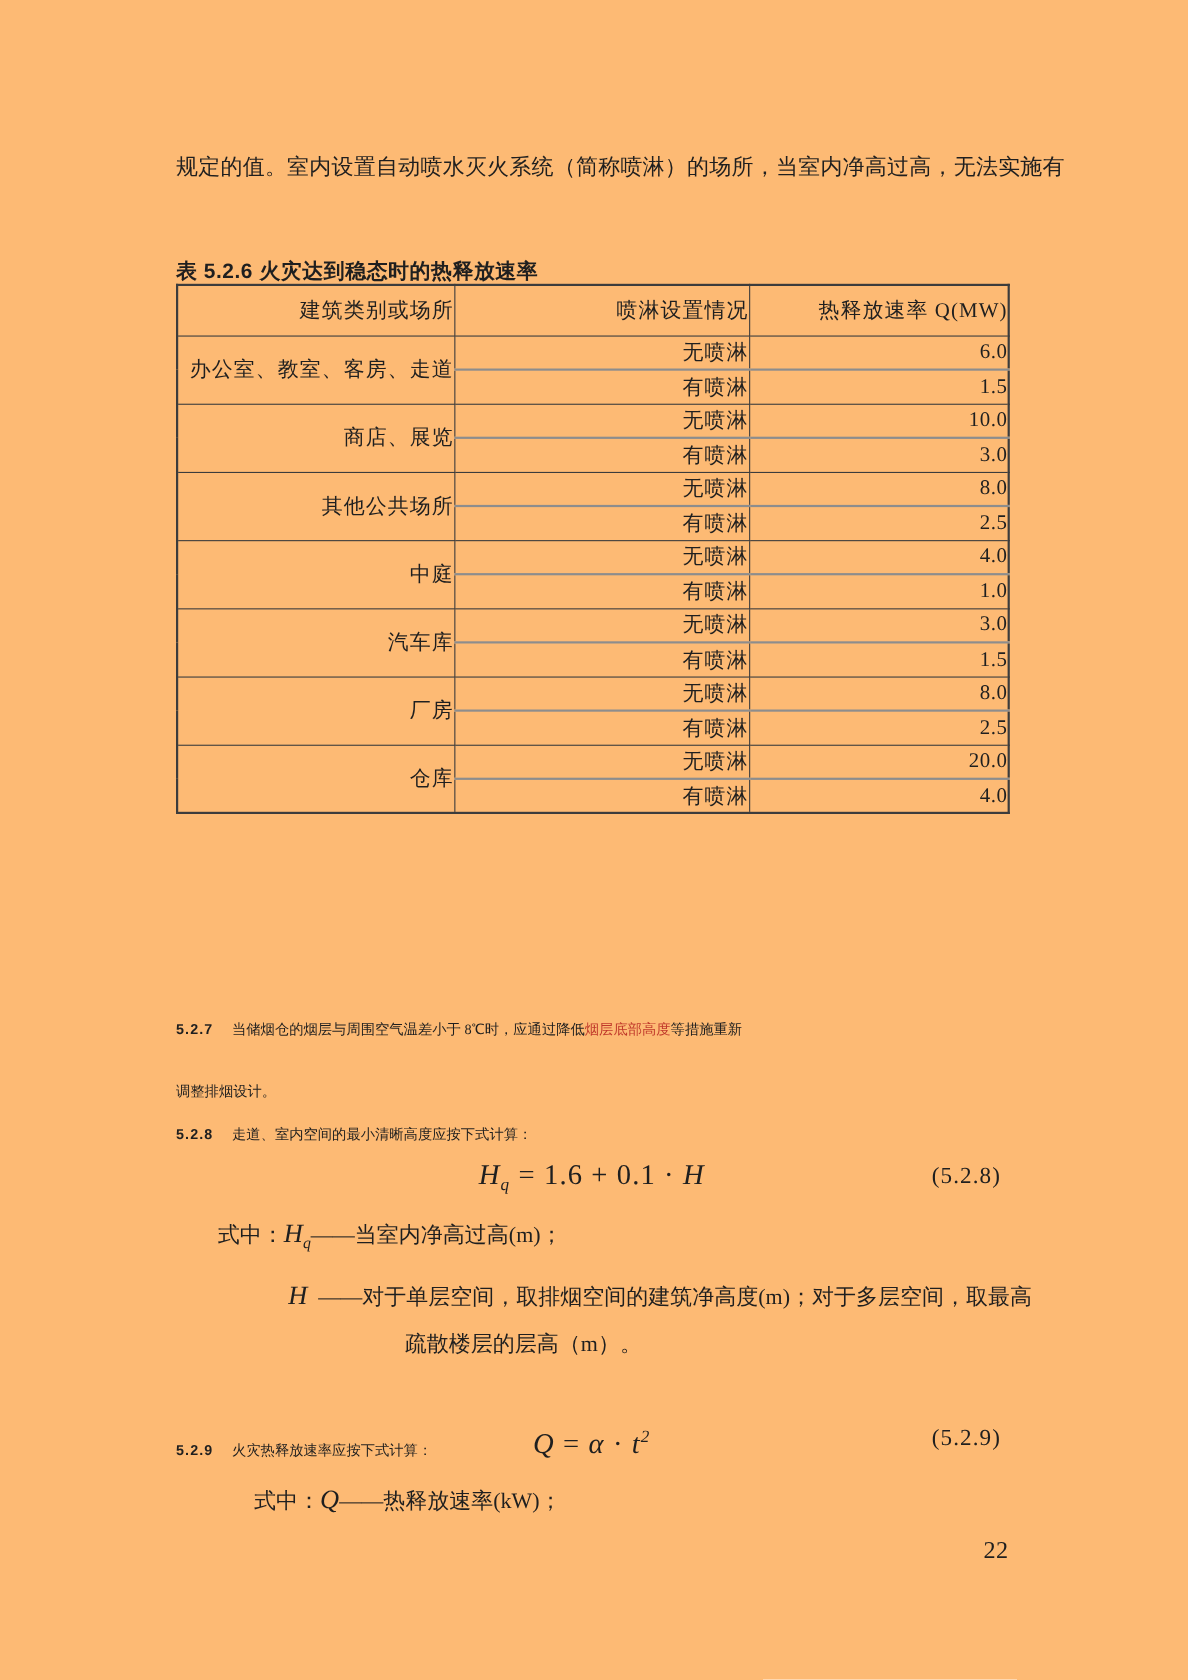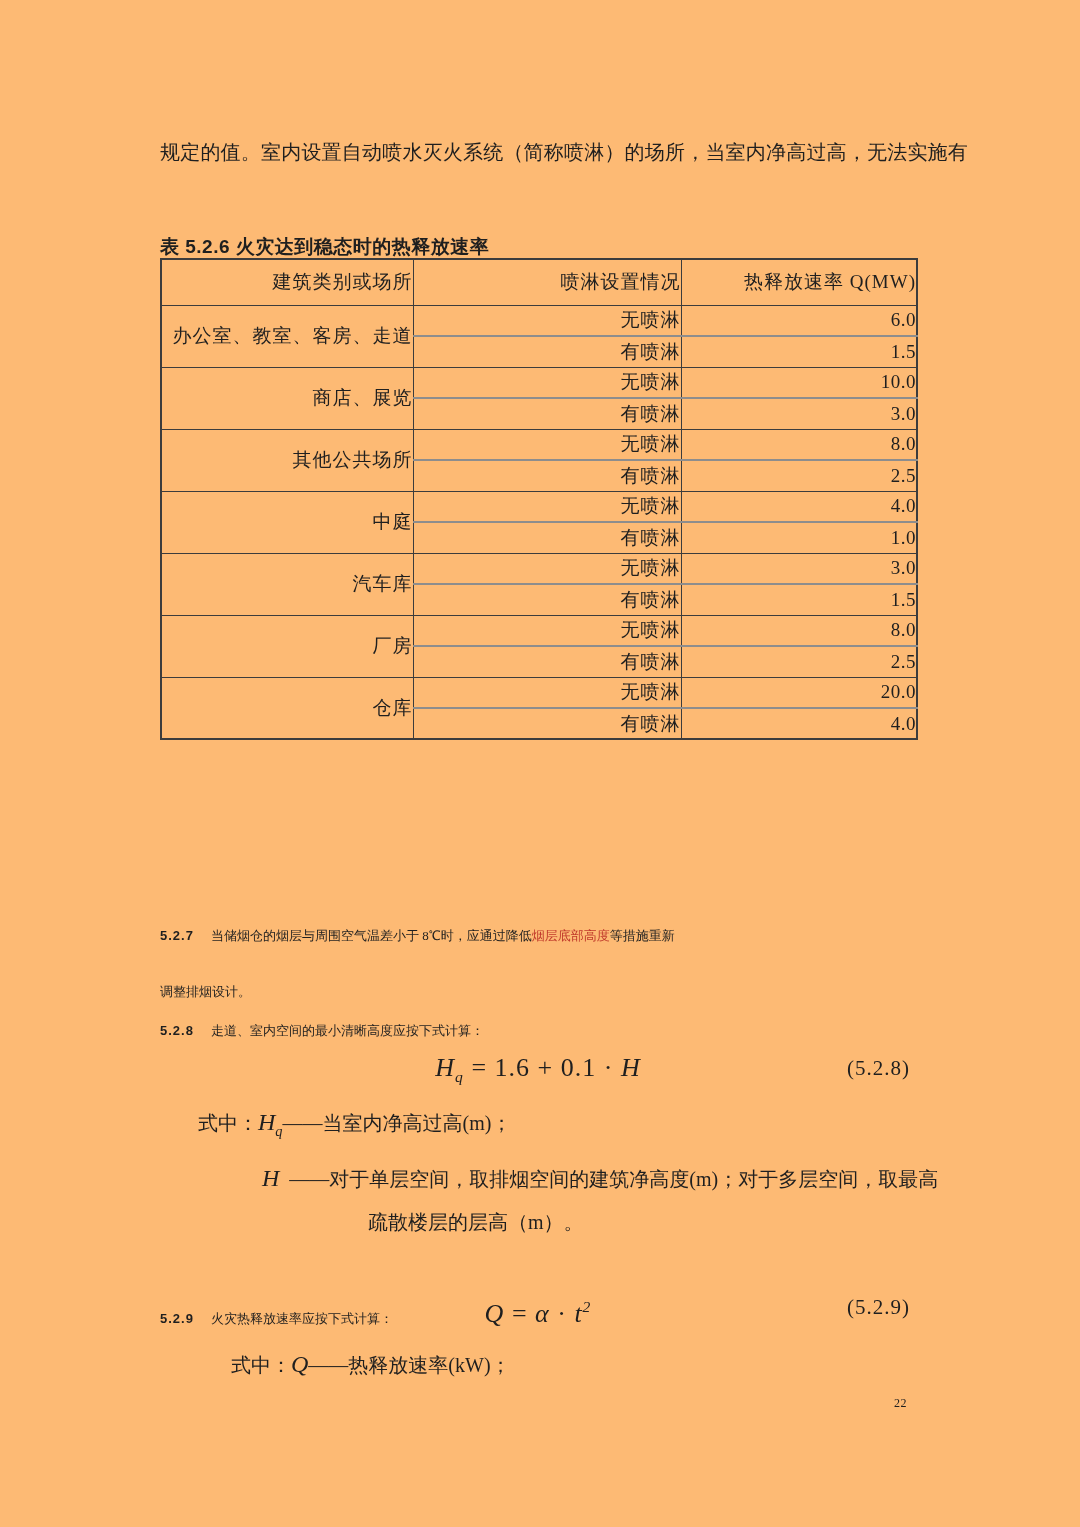--- a/index.html
+++ b/index.html
@@ -69,21 +69,21 @@
   .eq-label {
     position: absolute; right: 6px; top: 0;
     font-size: 21px; font-style: normal; letter-spacing: 1px;
   }
 
   
   .where { font-size: 20px; white-space: nowrap; line-height: 32px; }
   .where .sym { font-style: italic; font-size: 24px; letter-spacing: 0; }
   .where .sym sub { font-size: 0.6em; }
 
-  .page-number { font-size: 12px; letter-spacing: 0.5px; text-align: right; }
+  .page-number { font-size: 22px; letter-spacing: 0.5px; text-align: right; }
 </style>
 </head>
 <body>
 
 <div class="page">
 
   <div class="abs content-left intro">
     <div class="line">规定的值。室内设置自动喷水灭火系统（简称喷淋）的场所，当室内净高过高，无法实施有</div>
   </div>
 

